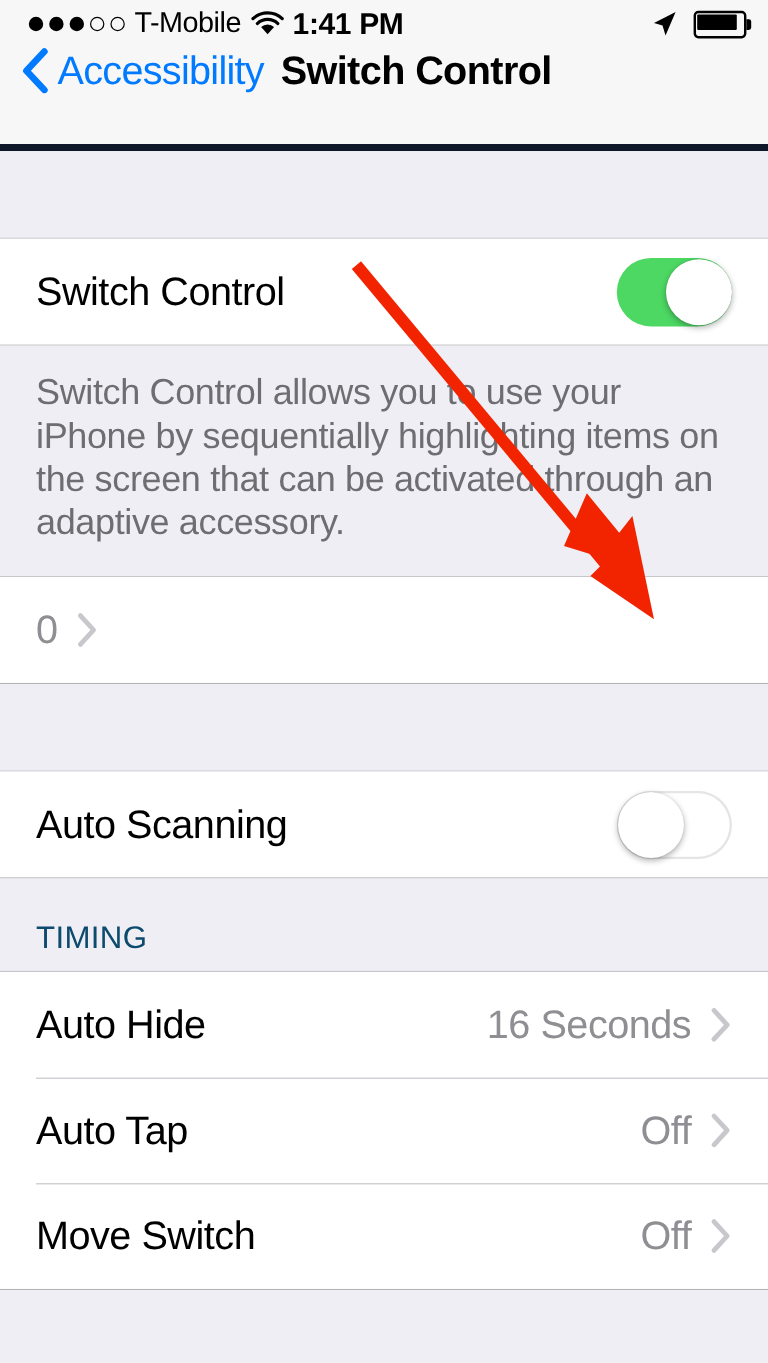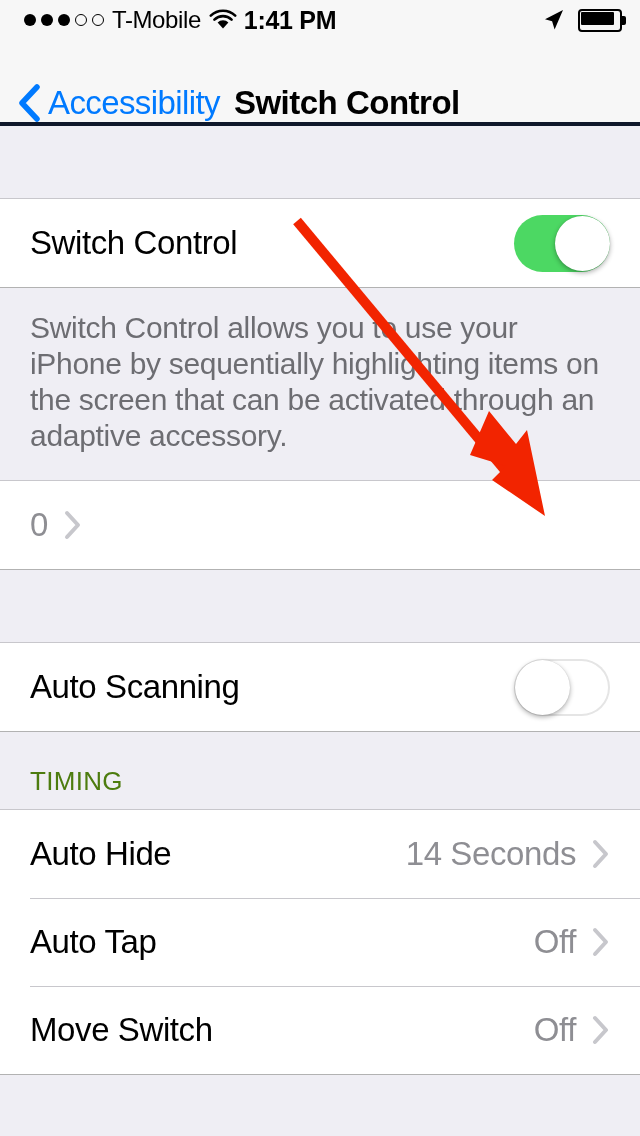--- a/index.html
+++ b/index.html
@@ -34,22 +34,22 @@
   .loc-arrow { width:24px; height:24px; }
   .battery { position:relative; width:48px; height:23px; }
   .batt-body { position:absolute; left:0; top:0; width:44px; height:23px; border:2px solid #000; border-radius:4px; }
   .batt-fill { position:absolute; left:3px; top:3px; height:13px; width:33px; background:#000; border-radius:1px; }
   .batt-cap { position:absolute; right:0; top:7px; width:4px; height:9px; background:#000; border-radius:0 2px 2px 0; }
 
   
   .navbar {
     position:absolute; top:40px; left:0; width:640px; height:86px;
     background:#F7F7F7;
-    border-bottom:4px solid #0f172a;
-    display:flex; align-items:flex-end;
+    border-bottom:6px solid #0f172a;
+    display:flex; align-items:flex-start;
   }
   .back-btn { display:flex; align-items:center; padding-left:18px; cursor:pointer; }
   .back-chevron { width:22px; height:38px; margin-right:8px; }
   .back-label { font-size:33px; color:#007AFF; letter-spacing:-0.6px; }
   .nav-title { font-size:33px; font-weight:700; color:#000; letter-spacing:-0.5px; margin-left:14px; }
 
   
   .table { position:absolute; top:126px; left:0; width:640px; bottom:0; background:#EFEEF4; }
   .gap { width:100%; background:#EFEEF4; }
   .group { background:#FFFFFF; border-top:1px solid #C8C7CC; border-bottom:1px solid #B2B2B2; }
@@ -67,21 +67,21 @@
 
   
   .footer-note {
     padding:22px 30px 26px 30px;
     font-size:30px; line-height:36px; color:#6D6D72; letter-spacing:-0.3px;
     background:#EFEEF4;
   }
   
   .section-header {
     padding:34px 30px 12px 30px;
-    font-size:26px; color:#4d7c0f; letter-spacing:0.3px;
+    font-size:26px; color:#0c4a6e; letter-spacing:0.3px;
     background:#EFEEF4; text-transform:uppercase;
   }
 
   
   .toggle { position:relative; width:96px; height:57px; border-radius:29px; flex:none; }
   .toggle.on { background:#4CD863; box-shadow:inset 0 0 0 0 #4CD863; }
   .toggle.on .knob { left:41px; }
   .toggle.off { background:#FFFFFF; box-shadow:inset 0 0 0 2px #E5E5E5; }
   .toggle.off .knob { left:1px; }
   .knob {
@@ -184,21 +184,21 @@
           <span class="knob"></span>
         </span>
       </div>
     </div>
 
     <div class="section-header">TIMING</div>
     <div class="group">
       <div class="cell">
         <span class="cell-title">Auto Hide</span>
         <span class="cell-right">
-          <span class="cell-value">14 Seconds</span>
+          <span class="cell-value">16 Seconds</span>
           <span class="disclosure">
             <svg viewBox="0 0 18 30" width="18" height="30">
               <path d="M3 3 L14 15 L3 27" stroke="#C7C7CC" stroke-width="4" fill="none" stroke-linecap="round" stroke-linejoin="round"></path>
             </svg>
           </span>
         </span>
       </div>
       <div class="cell">
         <span class="cell-title">Auto Tap</span>
         <span class="cell-right">

